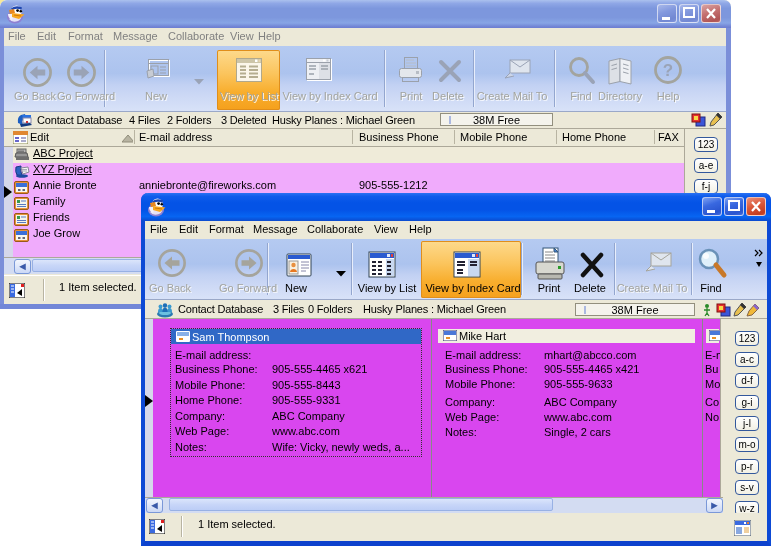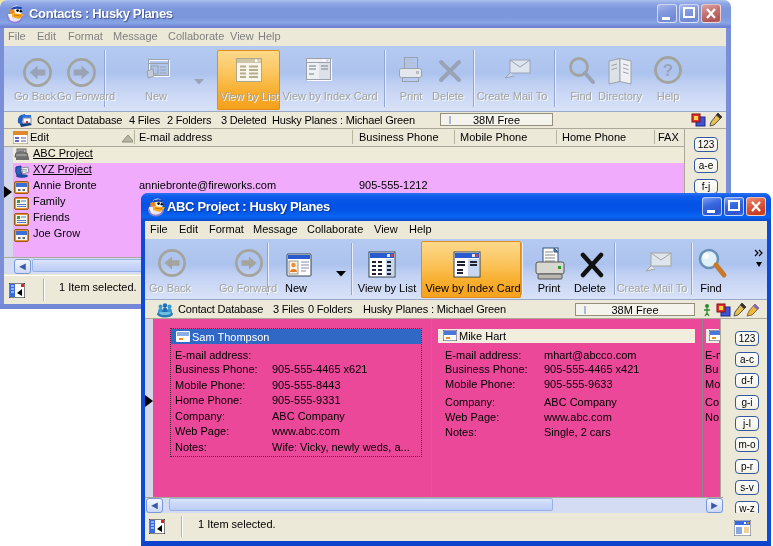--- a/index.html
+++ b/index.html
@@ -79,21 +79,20 @@
     <path d="M3 15 Q6 19 12 17 Q16 15 15 11 L9 12 Z" fill="#e6e2f6"></path>
     <path d="M2 10 Q2 14 6 16 L8 10 Z" fill="#f3f1fa"></path>
     <circle cx="10.5" cy="7" r="5.5" fill="#fff"></circle>
     <path d="M5 4.5 Q10 0.5 16 3.5 L15.5 6 Q10 3.5 6 6.5 Z" fill="#1d46b0"></path>
     <path d="M3 6 L8 5 L9 9 L4 10 Z" fill="#e88820"></path>
     <path d="M6 9 L18.5 10.5 L13 15 L6 13 Z" fill="#f9a81f"></path>
     <path d="M8 11 L15 12" stroke="#d07808" stroke-width="1" fill="none"></path>
     <circle cx="11.6" cy="6.6" r="1.4" fill="#000"></circle>
     <circle cx="14.8" cy="7.3" r="1.3" fill="#000"></circle>
   </svg>
-  <div class="abs ttext" style="left:29px;top:6px">Contacts : Husky Planes</div>
   <div class="cbtn cb-blue2 abs" style="left:657px;top:4px"><svg width="19" height="18" viewBox="0 0 19 18">
         <rect x="4" y="12" width="8" height="3" fill="#fff"></rect>
       </svg></div>
   <div class="cbtn cb-blue2 abs" style="left:679px;top:4px"><svg width="19" height="18" viewBox="0 0 19 18">
         <rect x="4" y="3" width="10" height="9" fill="none" stroke="#fff" stroke-width="2"></rect>
       </svg></div>
   <div class="cbtn cb-red2 abs" style="left:701px;top:4px"><svg width="19" height="18" viewBox="0 0 19 18">
         <path d="M5 4 L13 13 M13 4 L5 13" stroke="#fff" stroke-width="2.2"></path>
       </svg></div>
 
@@ -338,21 +337,20 @@
     <path d="M3 15 Q6 19 12 17 Q16 15 15 11 L9 12 Z" fill="#e6e2f6"></path>
     <path d="M2 10 Q2 14 6 16 L8 10 Z" fill="#f3f1fa"></path>
     <circle cx="10.5" cy="7" r="5.5" fill="#fff"></circle>
     <path d="M5 4.5 Q10 0.5 16 3.5 L15.5 6 Q10 3.5 6 6.5 Z" fill="#1d46b0"></path>
     <path d="M3 6 L8 5 L9 9 L4 10 Z" fill="#e88820"></path>
     <path d="M6 9 L18.5 10.5 L13 15 L6 13 Z" fill="#f9a81f"></path>
     <path d="M8 11 L15 12" stroke="#d07808" stroke-width="1" fill="none"></path>
     <circle cx="11.6" cy="6.6" r="1.4" fill="#000"></circle>
     <circle cx="14.8" cy="7.3" r="1.3" fill="#000"></circle>
   </svg>
-  <div class="abs ttext" style="left:22px;top:6px">ABC Project : Husky Planes</div>
   <div class="cbtn cb-blue abs" style="left:557px;top:4px"><svg width="19" height="18" viewBox="0 0 19 18">
         <rect x="4" y="12" width="8" height="3" fill="#fff"></rect>
       </svg></div>
   <div class="cbtn cb-blue abs" style="left:579px;top:4px"><svg width="19" height="18" viewBox="0 0 19 18">
         <rect x="4" y="3" width="10" height="9" fill="none" stroke="#fff" stroke-width="2"></rect>
       </svg></div>
   <div class="cbtn cb-red abs" style="left:601px;top:4px"><svg width="19" height="18" viewBox="0 0 19 18">
         <path d="M5 4 L13 13 M13 4 L5 13" stroke="#fff" stroke-width="2.2"></path>
       </svg></div>
 
@@ -483,21 +481,21 @@
     <svg class="abs" style="left:587px;top:1px" width="16" height="15" viewBox="0 0 16 15">
       <path d="M10 1 L14 5 L6 13 L2 14 L3 10 Z" fill="#e8c050" stroke="#555"></path>
       <path d="M10 1 L14 5 L12 7 L8 3 Z" fill="#333"></path>
     </svg>
     <svg class="abs" style="left:600px;top:1px" width="16" height="15" viewBox="0 0 16 15">
       <path d="M10 2 L14 6 L7 13 L2 14 L4 9 Z" fill="#f0b838" stroke="#864"></path>
       <path d="M10 2 L14 6 L12 8 L8 4 Z" fill="#86c"></path>
     </svg>
   </div>
 
-  <div class="abs" style="left:0;top:126px;width:612px;height:178px;background:#ec4899;overflow:hidden">
+  <div class="abs" style="left:0;top:126px;width:612px;height:178px;background:#d946ef;overflow:hidden">
     <div class="abs" style="left:0;top:0;width:8px;height:178px;background:#d5d8ea"></div>
     <svg class="abs" style="left:0;top:76px" width="8" height="12">
         <path d="M0 0 L8 6 L0 12 Z" fill="#000"></path>
       </svg>
 
     <div class="card-dotted abs" style="left:25px;top:9px;width:252px;height:129px"></div>
     <div class="abs" style="left:26px;top:10px;width:250px;height:15px;background:#3068c6"></div>
     <svg class="abs" style="left:31px;top:12px" width="14" height="11" viewBox="0 0 14 11">
       <rect x="0" y="0" width="14" height="11" rx="1" fill="#fff"></rect>
       <rect x="1" y="1" width="12" height="4" fill="#88b0e8"></rect>

